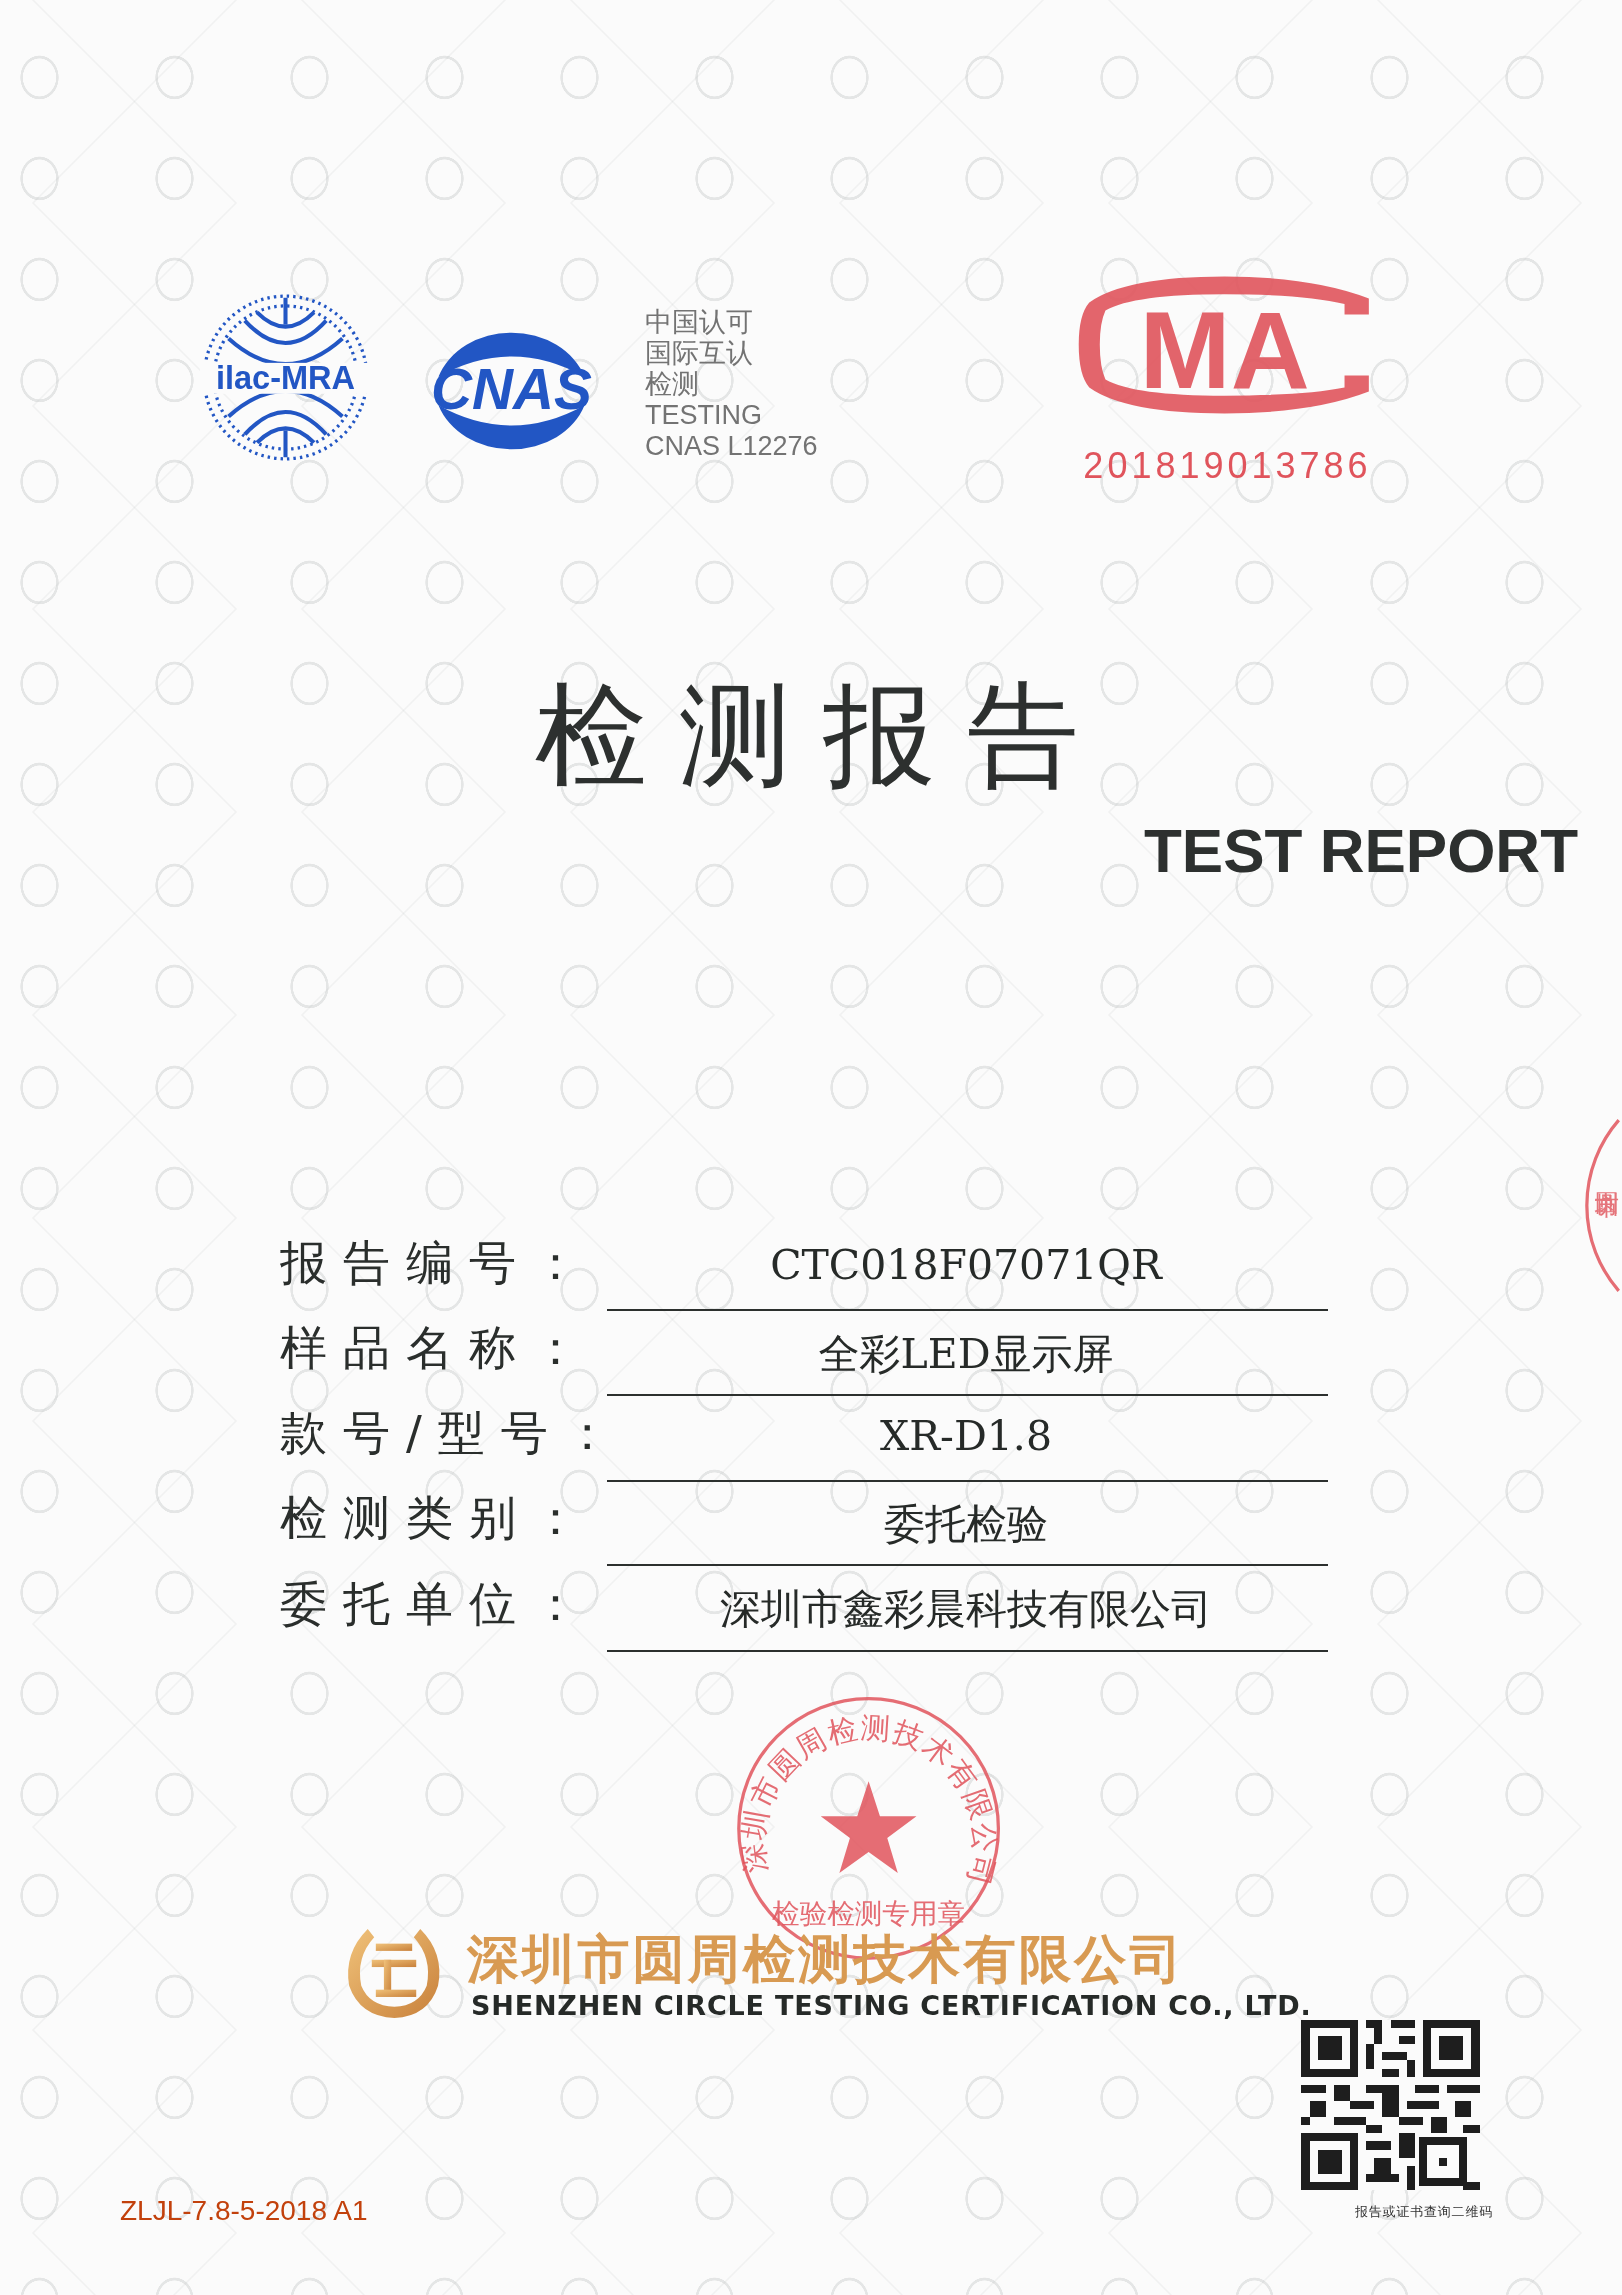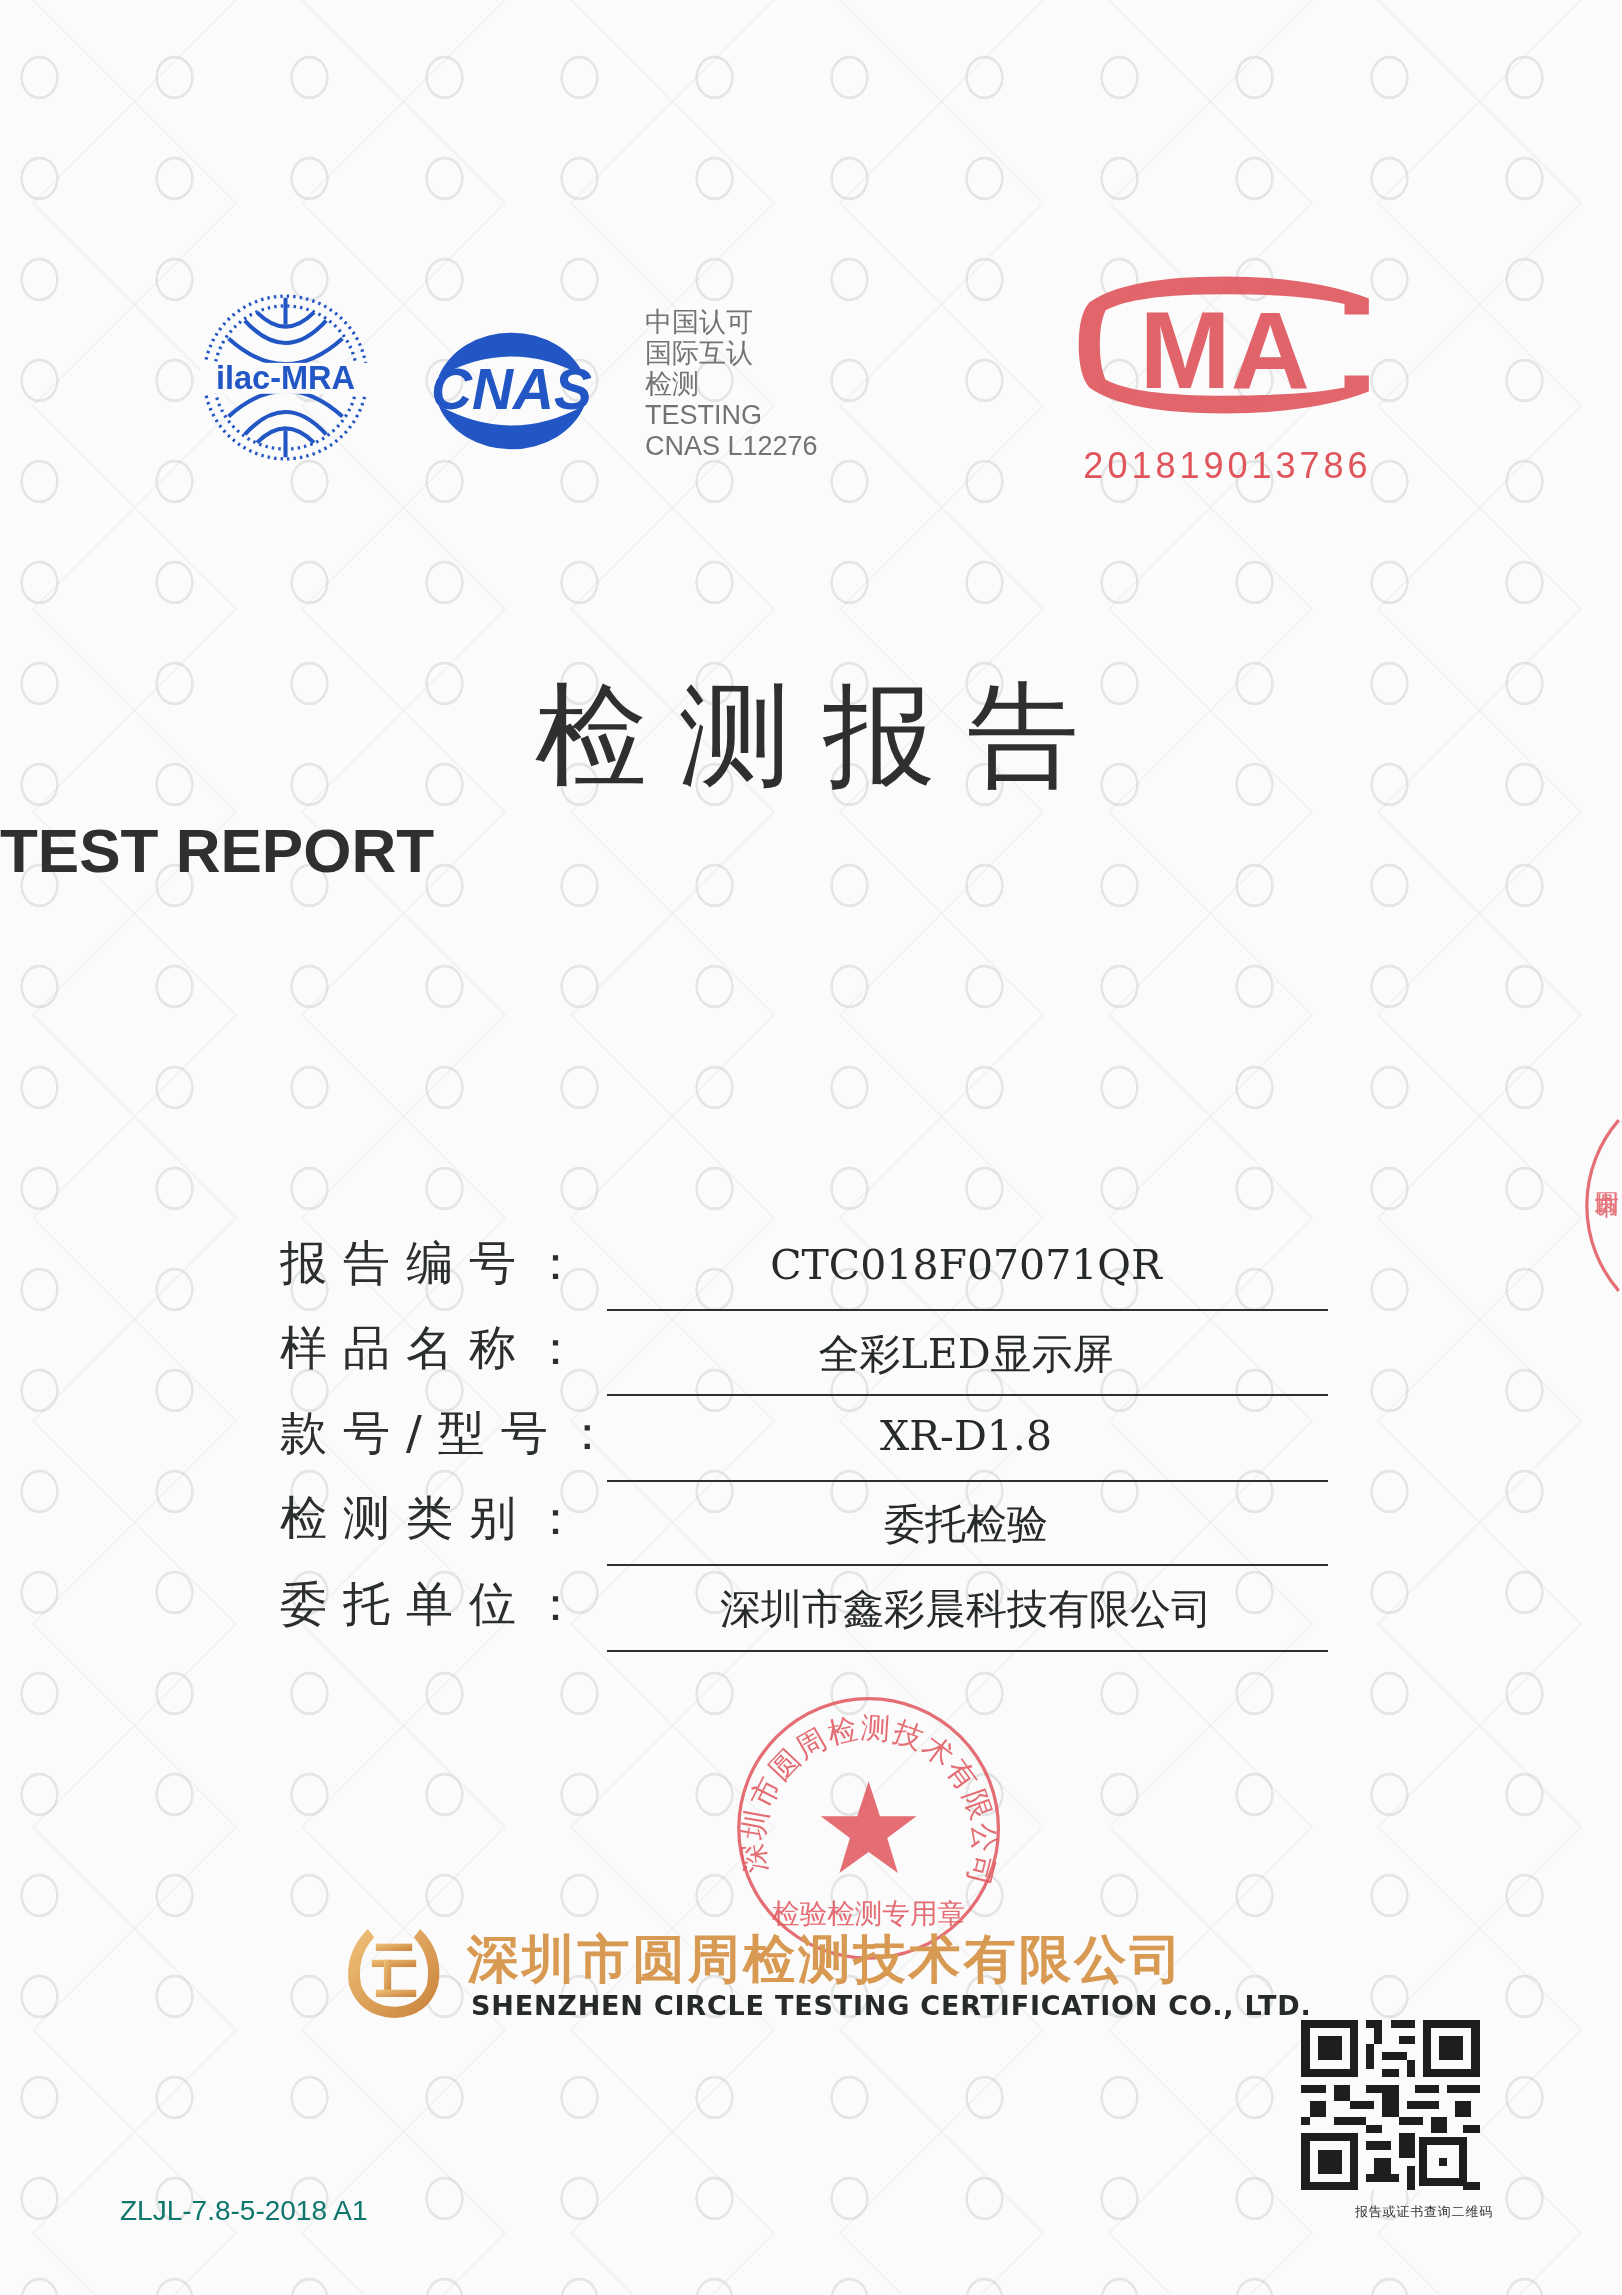--- a/index.html
+++ b/index.html
@@ -38,23 +38,23 @@
       color: #e0545c; font-family: "Liberation Sans", sans-serif; font-size: 36px; letter-spacing: 4px;
     }
 
     
     .title-cn {
       left: 0; width: 1622px; top: 661px; text-align: center;
       font-size: 112px; font-weight: normal; letter-spacing: 32px; color: #2d302f;
       font-family: "DejaVu Sans", sans-serif; padding-left: 24px; box-sizing: border-box;
     }
     .title-en {
-      left: 0; width: 1622px; top: 815px; text-align: left;
+      left: 0; width: 1622px; top: 815px; text-align: right;
       font-family: "Liberation Sans", sans-serif; font-weight: bold; font-size: 62px; color: #2d302f;
-      padding-right: 32px; box-sizing: border-box;
+      padding-right: 44px; box-sizing: border-box;
     }
 
     
     .field-label {
       left: 280px; font-size: 47px; letter-spacing: 16px; color: #2a2e2c; white-space: nowrap;
       font-family: "DejaVu Sans", sans-serif;
     }
     .field-value {
       left: 605px; width: 722px; text-align: center; white-space: nowrap; color: #262a28;
       font-family: "DejaVu Serif", serif; font-size: 41px;
@@ -79,21 +79,21 @@
     }
 
     
     .qr { left: 1301px; top: 2020px; width: 179px; height: 170px; }
     .qr-caption {
       left: 1290px; top: 2203px; width: 203px; text-align: right; font-size: 13px; color: #333;
       font-family: "DejaVu Serif", serif; letter-spacing: 0.8px;
     }
 
     .doc-code {
-      left: 120px; top: 2195px; font-family: "Liberation Sans", sans-serif; font-size: 28px; color: #0f766e;
+      left: 120px; top: 2195px; font-family: "Liberation Sans", sans-serif; font-size: 28px; color: #c2410c;
     }
   </style>
 </head>
 <body>
 
 <div class="watermark"></div>
 
 <div class="abs ilac">
   <svg width="179" height="179" viewBox="0 0 220 220">
     <g fill="none" stroke="#2256c4" stroke-width="4" stroke-dasharray="3 5">

